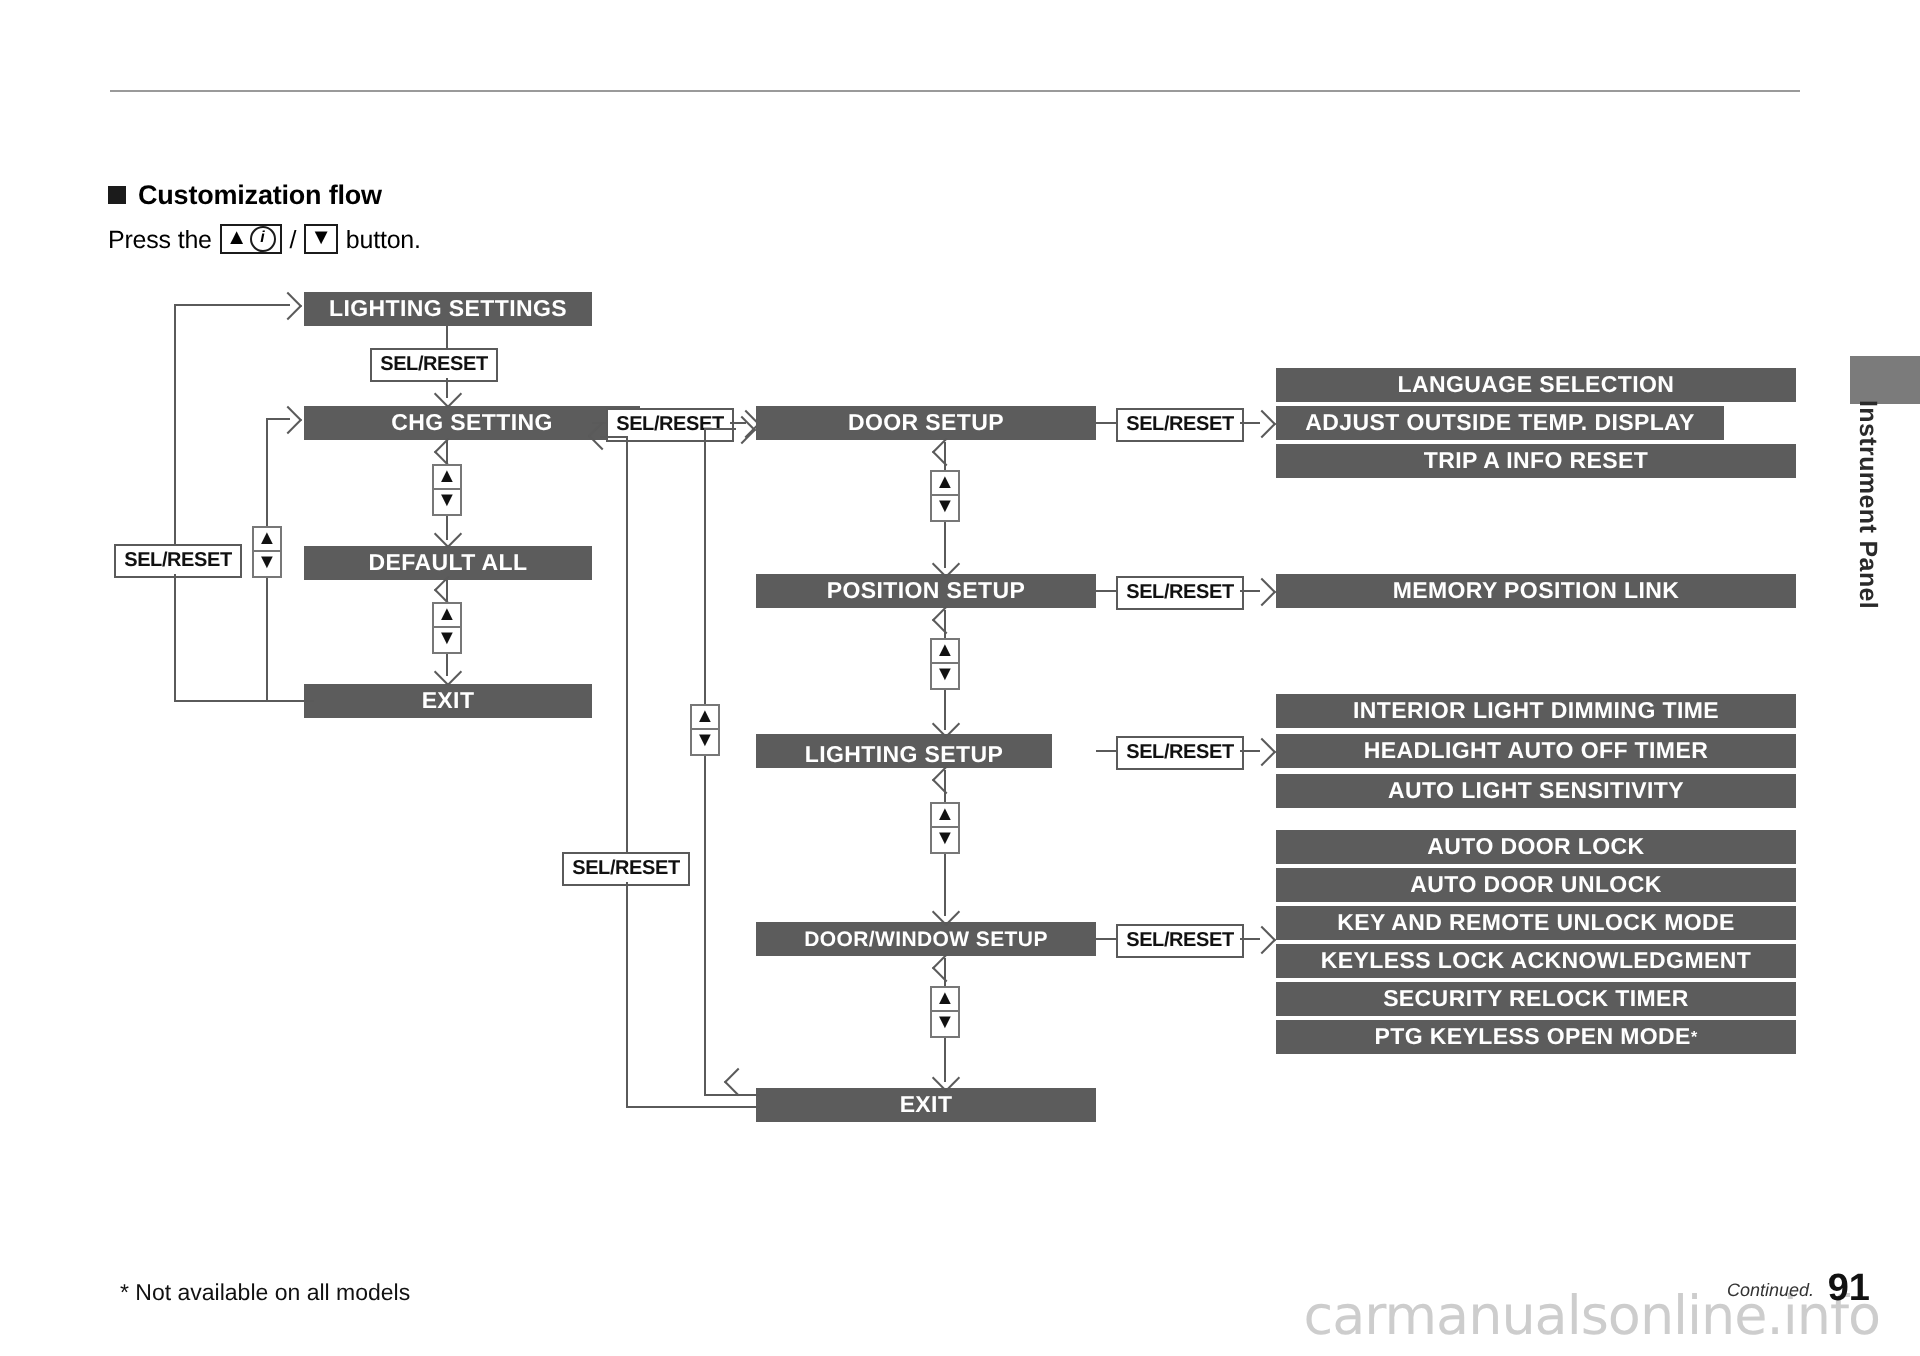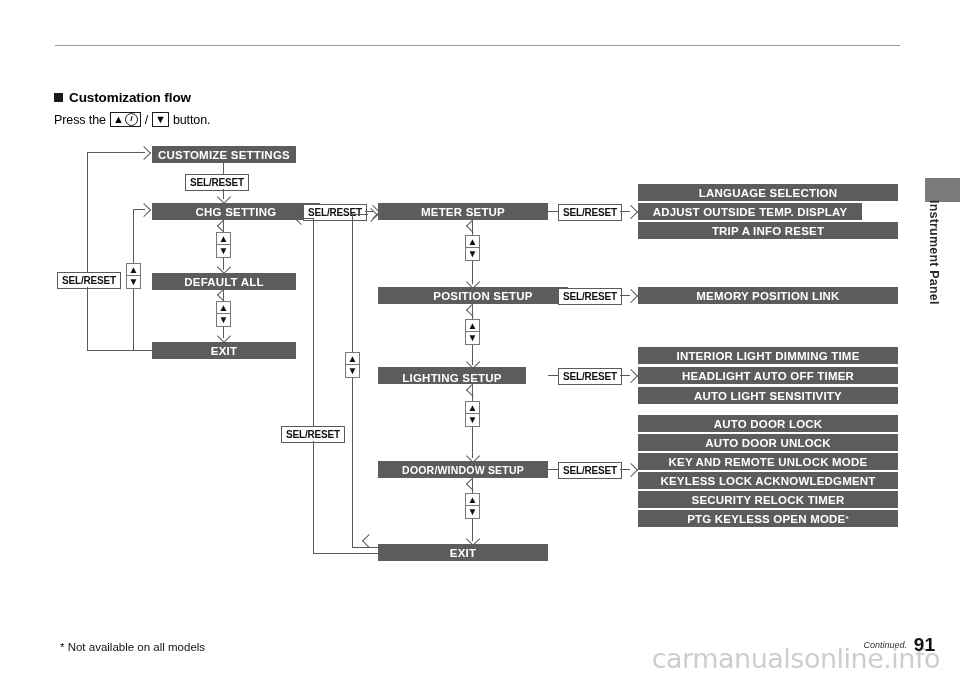--- a/index.html
+++ b/index.html
@@ -119,21 +119,21 @@
     <span>/</span>
     <span class="keybox">
       <span class="dn">▼</span>
     </span>
     <span>button.</span>
   </div>
 
   <div>
 
     <div class="bar" style="left:152px;top:146px;width:144px;">
-      <span>CUSTOMIZE SETTINGS</span>
+      <span>LIGHTING SETTINGS</span>
     </div>
 
     <div class="bar" style="left:152px;top:203px;width:168px;">
       <span>CHG SETTING</span>
     </div>
 
     <div class="bar" style="left:152px;top:273px;width:144px;">
       <span>DEFAULT ALL</span>
     </div>
 
@@ -199,23 +199,23 @@
     <div class="oah d" style="left:219px;top:331px;"></div>
 
     <div class="sel" style="left:303px;top:204px;width:62px;">
       <span>SEL/RESET</span>
     </div>
     <div class="ln h" style="left:296px;top:211px;width:8px;"></div>
     <div class="ln h" style="left:365px;top:211px;width:8px;"></div>
     <div class="oah r" style="left:368px;top:207px;"></div>
 
     <div class="bar" style="left:378px;top:203px;width:170px;">
-      <span>METER SETUP</span>
-    </div>
-    <div class="bar" style="left:378px;top:287px;width:170px;padding-left:20px;">
+      <span>DOOR SETUP</span>
+    </div>
+    <div class="bar" style="left:378px;top:287px;width:170px;">
       <span>POSITION SETUP</span>
     </div>
     <div class="bar" style="left:378px;top:367px;width:148px;align-items:flex-end;">
       <span>LIGHTING SETUP</span>
     </div>
     <div class="bar sm" style="left:378px;top:461px;width:170px;">
       <span>DOOR/WINDOW SETUP</span>
     </div>
     <div class="bar" style="left:378px;top:544px;width:170px;">
       <span>EXIT</span>

